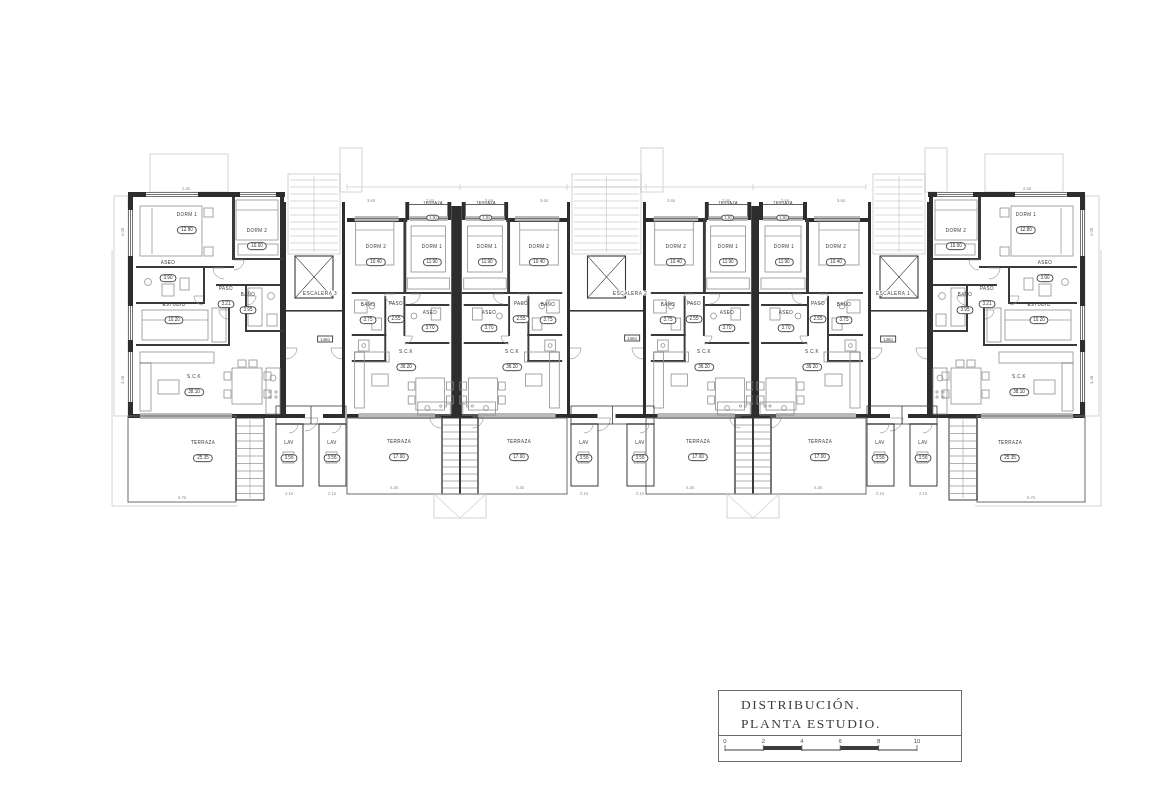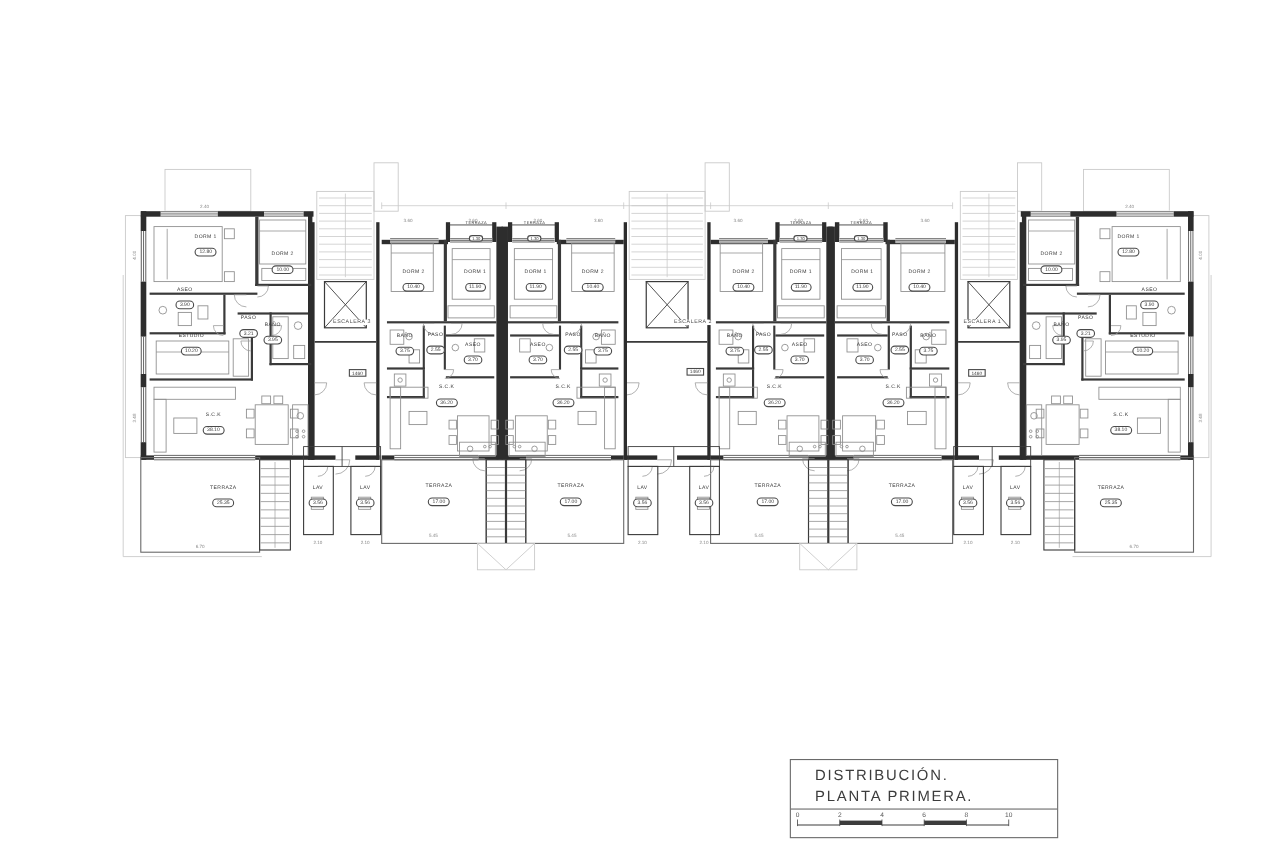--- a/index.html
+++ b/index.html
@@ -11,21 +11,21 @@
   .rn{font-size:4.6px;letter-spacing:.4px;}
   .ra{font-size:4.6px;border:.7px solid #4a4a4a;border-radius:8px;padding:.5px 3px;background:#fff;display:inline-block;}
   .rl.sm .rn{font-size:3.6px;}
   .rl.sm .ra{font-size:3.8px;padding:0 2px;}
   .esc{position:absolute;transform:translate(-50%,-50%);font-size:4.8px;letter-spacing:.5px;color:#4a4a4a;background:#fff;padding:0 1px;white-space:nowrap;}
   .lvl{position:absolute;transform:translate(-50%,-50%);font-size:4.4px;color:#3a3a3a;border:.7px solid #4a4a4a;padding:0 2px;background:#fff;}
   .dim{position:absolute;transform:translate(-50%,-50%);font-size:4.2px;color:#8a8a8a;white-space:nowrap;}
   .dim.rot{transform:translate(-50%,-50%) rotate(-90deg);}
   .tblock{position:absolute;left:718px;top:690px;width:242px;height:70px;border:1.2px solid #6a6a6a;background:#fff;}
   .trow{height:45px;border-bottom:1.2px solid #6a6a6a;padding:5px 0 0 22px;box-sizing:border-box;
-        font-size:13.5px;letter-spacing:1.6px;color:#3c3c3c;line-height:1.4;}
+        font-size:13.5px;letter-spacing:1.6px;color:#3c3c3c;line-height:1.4;font-family:Liberation Serif, serif;}
   .srow{position:relative;height:23px;}
 </style>
 </head>
 <body>
 
 <div id="app">
   <svg id="plan-svg" width="1170" height="785">
       <rect x="150" y="154" width="78" height="38" fill="none" stroke="#c9c9c9" stroke-width="0.8"></rect>
       <rect x="985" y="154" width="78" height="38" fill="none" stroke="#c9c9c9" stroke-width="0.8"></rect>
       <line x1="347" y1="187" x2="866" y2="187" stroke="#c9c9c9" stroke-width="0.7"></line>
@@ -723,21 +723,21 @@
       <div class="dim" style="left: 1027px; top: 188px;">2.40</div>
       <div class="dim rot" style="left: 122px; top: 232px;">4.00</div>
       <div class="dim rot" style="left: 1091px; top: 232px;">4.00</div>
       <div class="dim rot" style="left: 122px; top: 380px;">3.48</div>
       <div class="dim rot" style="left: 1091px; top: 380px;">3.48</div>
     </div>
 
   <div class="tblock">
     <div class="trow">
       <div>DISTRIBUCIÓN.</div>
-      <div>PLANTA  PRIMERA.</div>
+      <div>PLANTA  ESTUDIO.</div>
     </div>
     <div class="srow">
       <svg id="scale-svg" width="230" height="23">
           <line x1="6" y1="14" x2="44.4" y2="14" stroke="#3c3c3c" stroke-width="1"></line>
           <line x1="6" y1="9" x2="6" y2="15" stroke="#3c3c3c" stroke-width="0.7"></line>
           <rect x="44.4" y="10" width="38.4" height="4" fill="#3c3c3c"></rect>
           <line x1="44.4" y1="9" x2="44.4" y2="15" stroke="#3c3c3c" stroke-width="0.7"></line>
           <line x1="82.8" y1="14" x2="121.19999999999999" y2="14" stroke="#3c3c3c" stroke-width="1"></line>
           <line x1="82.8" y1="9" x2="82.8" y2="15" stroke="#3c3c3c" stroke-width="0.7"></line>
           <rect x="121.19999999999999" y="10" width="38.4" height="4" fill="#3c3c3c"></rect>

